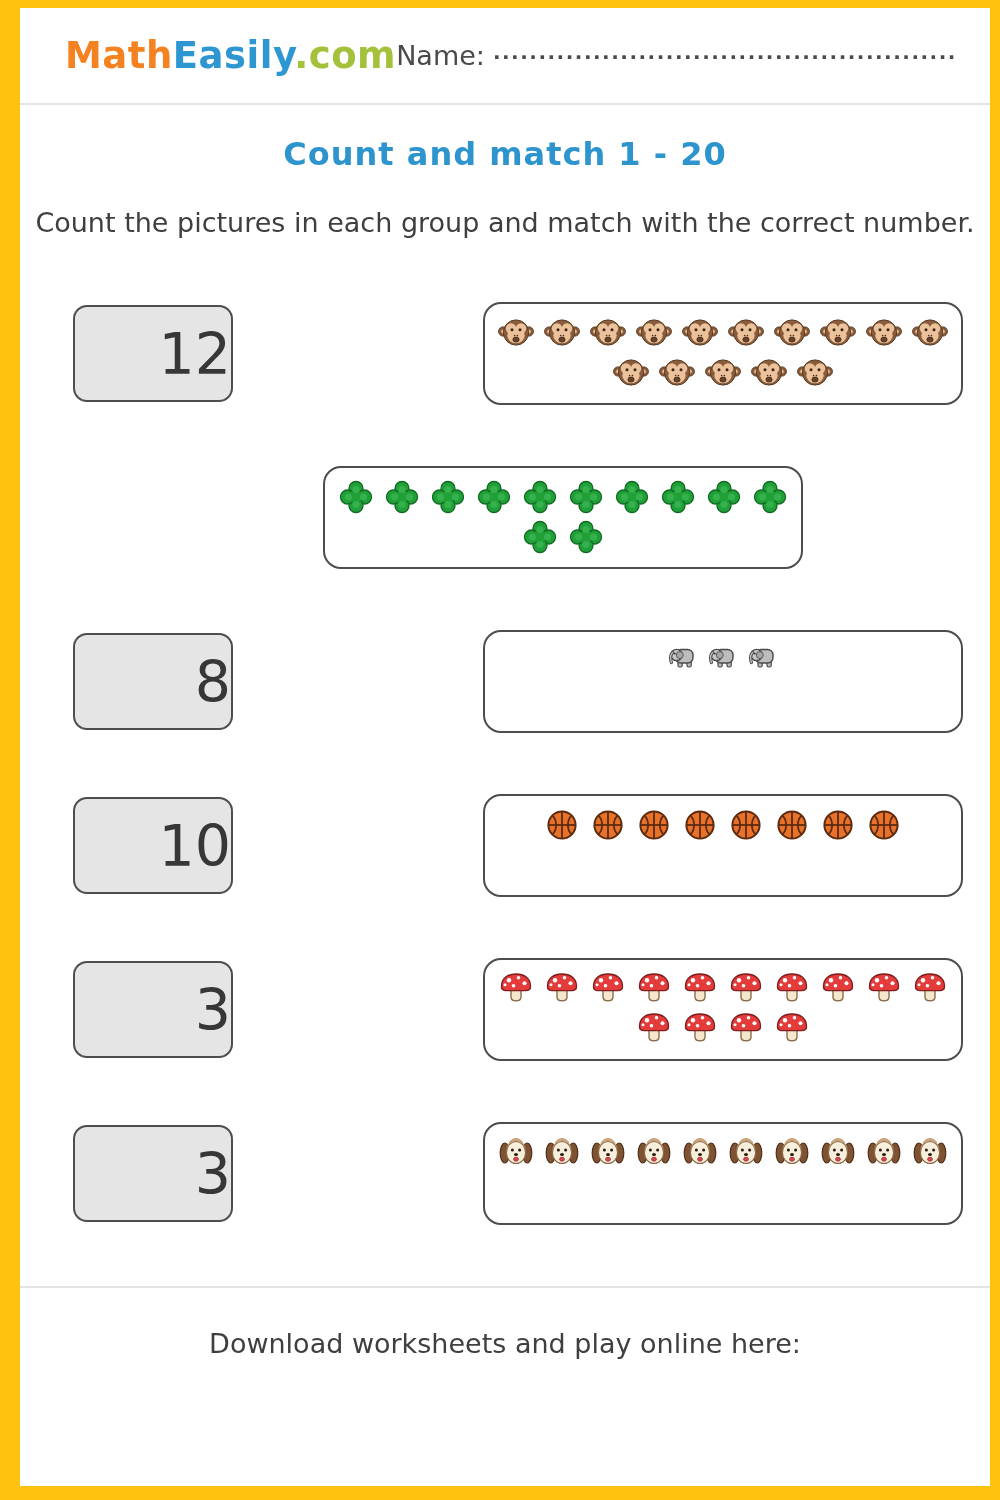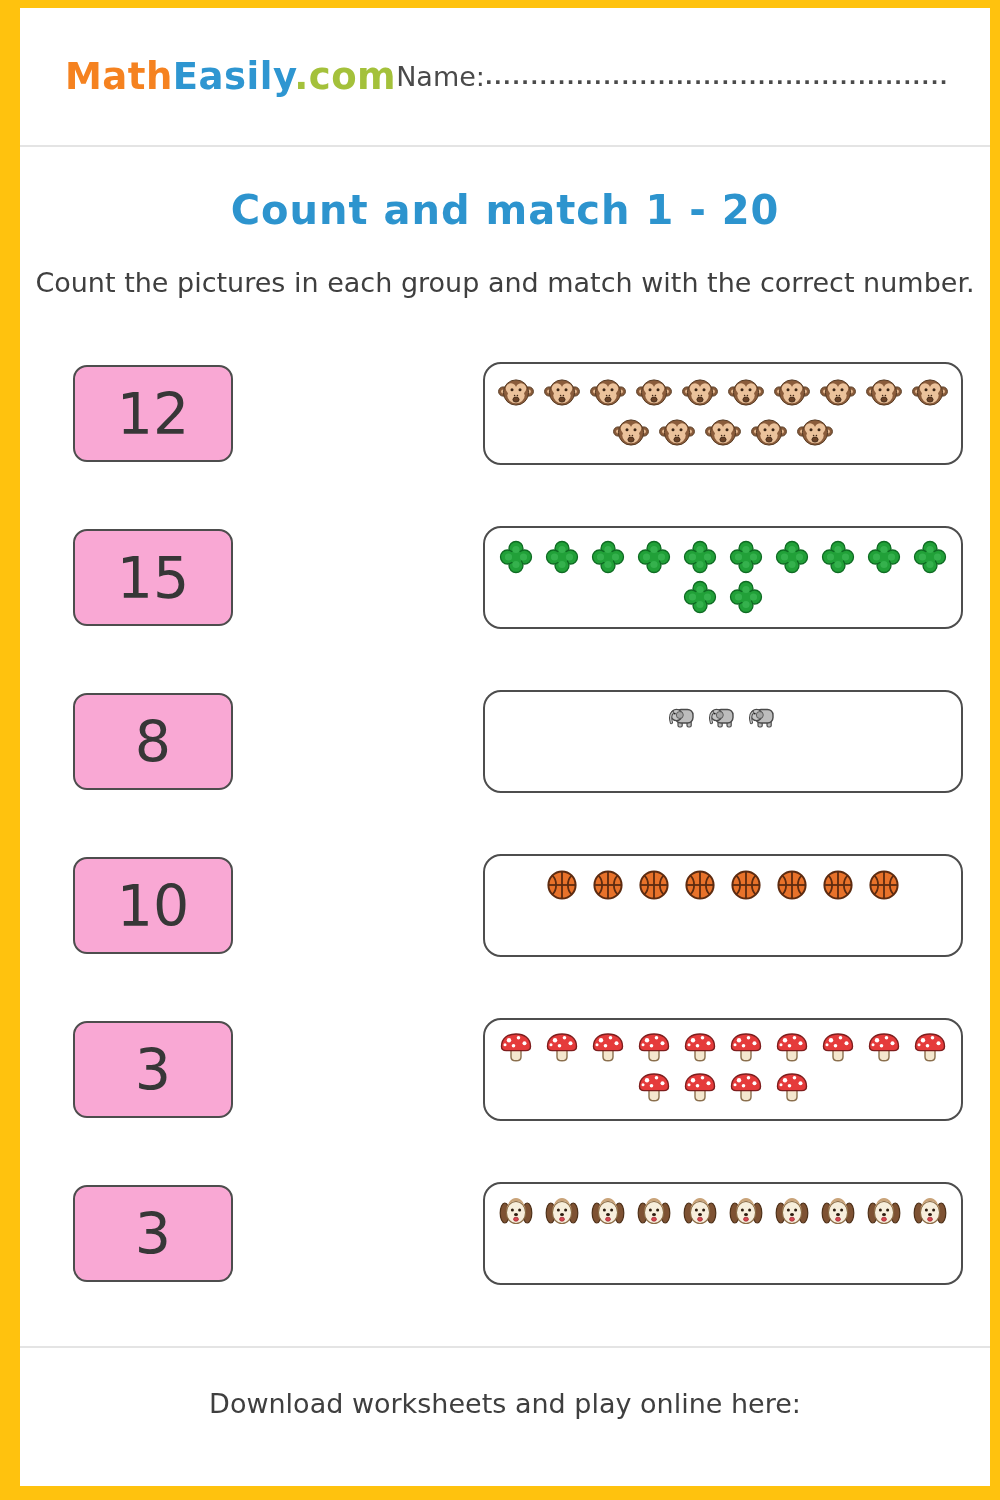--- a/index.html
+++ b/index.html
@@ -9,49 +9,49 @@
     font-family:"DejaVu Sans","Liberation Sans",sans-serif;
   }
   .page {
     width:970px; height:1478px;
     margin:8px 10px 14px 20px;
     background:#ffffff;
     position:relative;
   }
   
   .header {
-    height:139px;
+    height:97px;
     display:flex; align-items:center; justify-content:space-between;
     padding:0 48px 0 45px;
     border-bottom:2px solid #E4E4E4;
   }
   .logo { font-size:37px; font-weight:bold; letter-spacing:.5px; white-space:nowrap; }
   .logo .p1 { color:#F58220; }
   .logo .p2 { color:#2E96D1; }
   .logo .p3 { color:#A4C13B; }
-  .namewrap { display:flex; align-items:center; }
+  .namewrap { display:flex; align-items:flex-start; gap:8px; }
   .name-label { font-size:27px; color:#4A4A4A; }
   .name-dots { font-size:20px; color:#4A4A4A; letter-spacing:1.5px; font-weight:bold; }
   
   .title {
-    margin-top:40px; text-align:center;
-    font-size:40px; font-weight:bold; color:#2D94CE; letter-spacing:1px;
+    margin-top:30px; text-align:center;
+    font-size:32px; font-weight:bold; color:#2D94CE; letter-spacing:1px;
   }
   .instruction {
     margin-top:34px; text-align:center;
     font-size:27px; color:#3F3F3F;
   }
   
   .rows { margin-top:64px; }
   .row { display:flex; align-items:center; padding-left:53px; margin-bottom:61px; height:103px; }
   .num-box {
     width:160px; height:97px;
     border:2.5px solid #4D4D4D; border-radius:14px;
-    display:flex; align-items:center; justify-content:center;
-    font-size:57px; color:#373737; background:#f9a8d4;
+    display:flex; align-items:center; justify-content:flex-end;
+    font-size:57px; color:#373737; background:#e5e5e5;
   }
   .group-box {
     width:480px; height:103px; margin-left:250px;
     border:2px solid #4D4D4D; border-radius:18px;
     padding-top:11px; background:#fff;
   }
   .emoji-line { display:flex; justify-content:center; align-items:center; gap:10px; }
   .emoji-line + .emoji-line { margin-top:4px; }
   .emoji { display:inline-flex; line-height:0; }
   
@@ -356,23 +356,20 @@
     <circle cx="16.6" cy="20.6" r="0.8" fill="#3B2414"></circle>
     <circle cx="19.4" cy="20.6" r="0.8" fill="#3B2414"></circle>
     <ellipse cx="18" cy="24.6" rx="3.1" ry="2.5" fill="#6B4226" stroke="#3B2414" stroke-width="0.8"></ellipse>
   </svg>
             </span>
 </div>
         </div>
   </div>
 
   <div class="row">
-    <div class="num-box">
-      <span class="num">15</span>
-    </div>
     <div class="group-box">
           <div class="emoji-line">
   <span class="emoji">
               <svg width="36" height="36" viewBox="0 0 36 36">
     <circle cx="18" cy="9.5" r="7" fill="#21A038" stroke="#0E6B22" stroke-width="1.3"></circle>
     <circle cx="26.5" cy="18" r="7" fill="#21A038" stroke="#0E6B22" stroke-width="1.3"></circle>
     <circle cx="18" cy="26.5" r="7" fill="#21A038" stroke="#0E6B22" stroke-width="1.3"></circle>
     <circle cx="9.5" cy="18" r="7" fill="#21A038" stroke="#0E6B22" stroke-width="1.3"></circle>
     <circle cx="18" cy="18" r="6.5" fill="#21A038"></circle>
     <circle cx="18" cy="10.5" r="3.6" fill="#35B14D"></circle>

